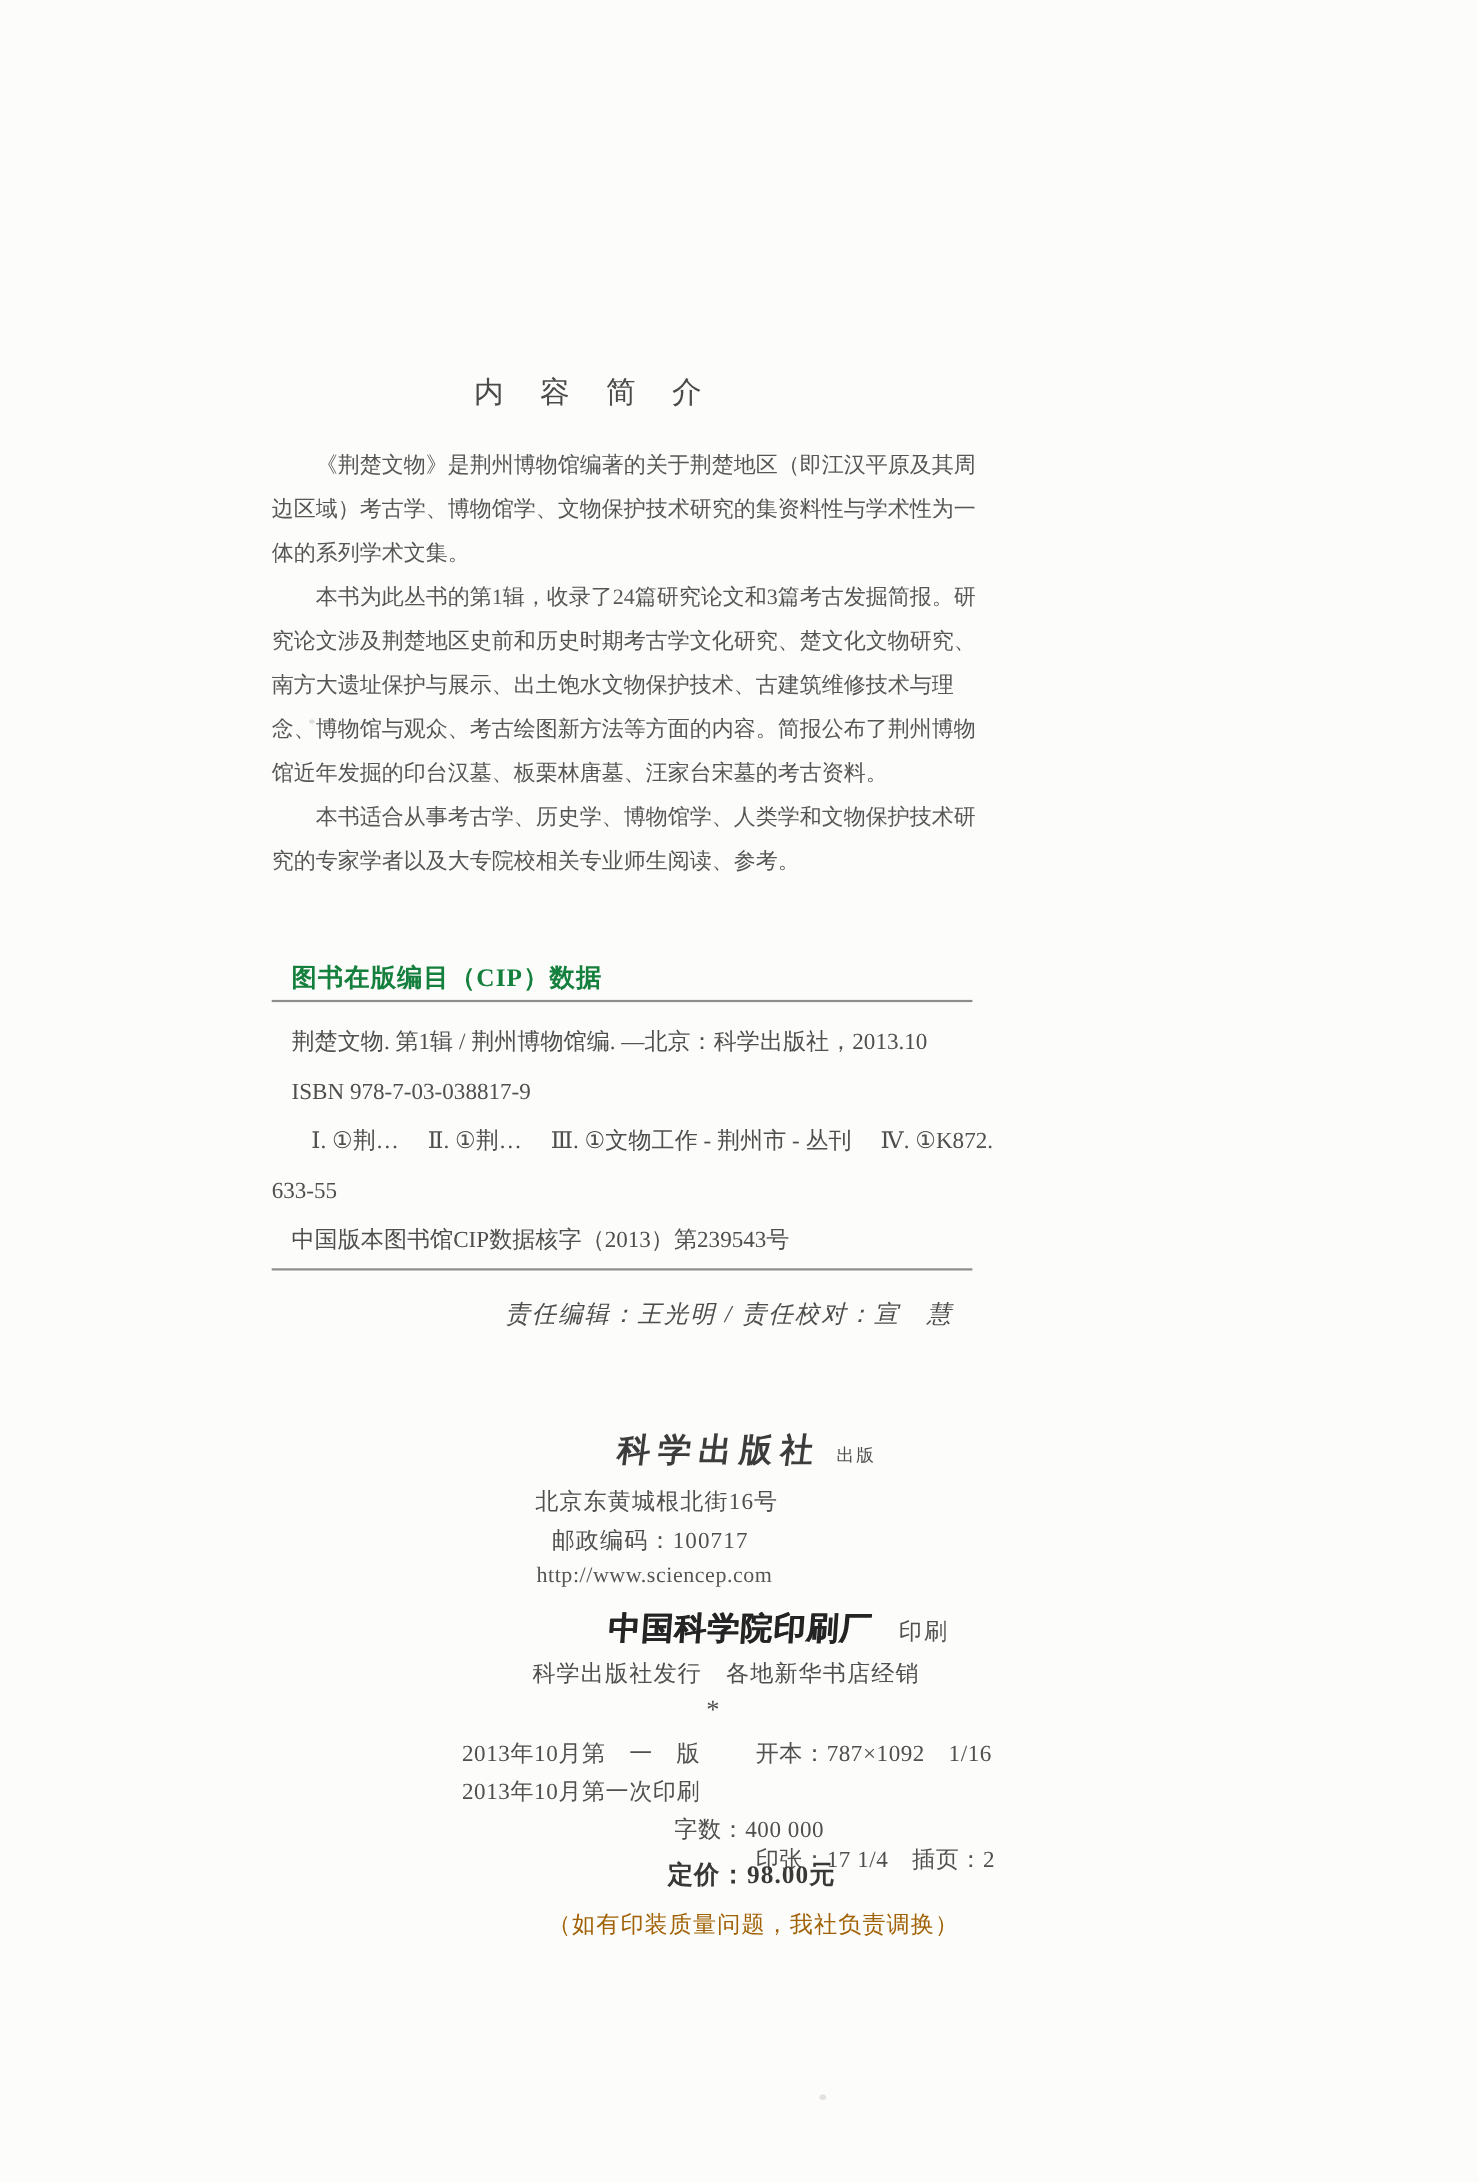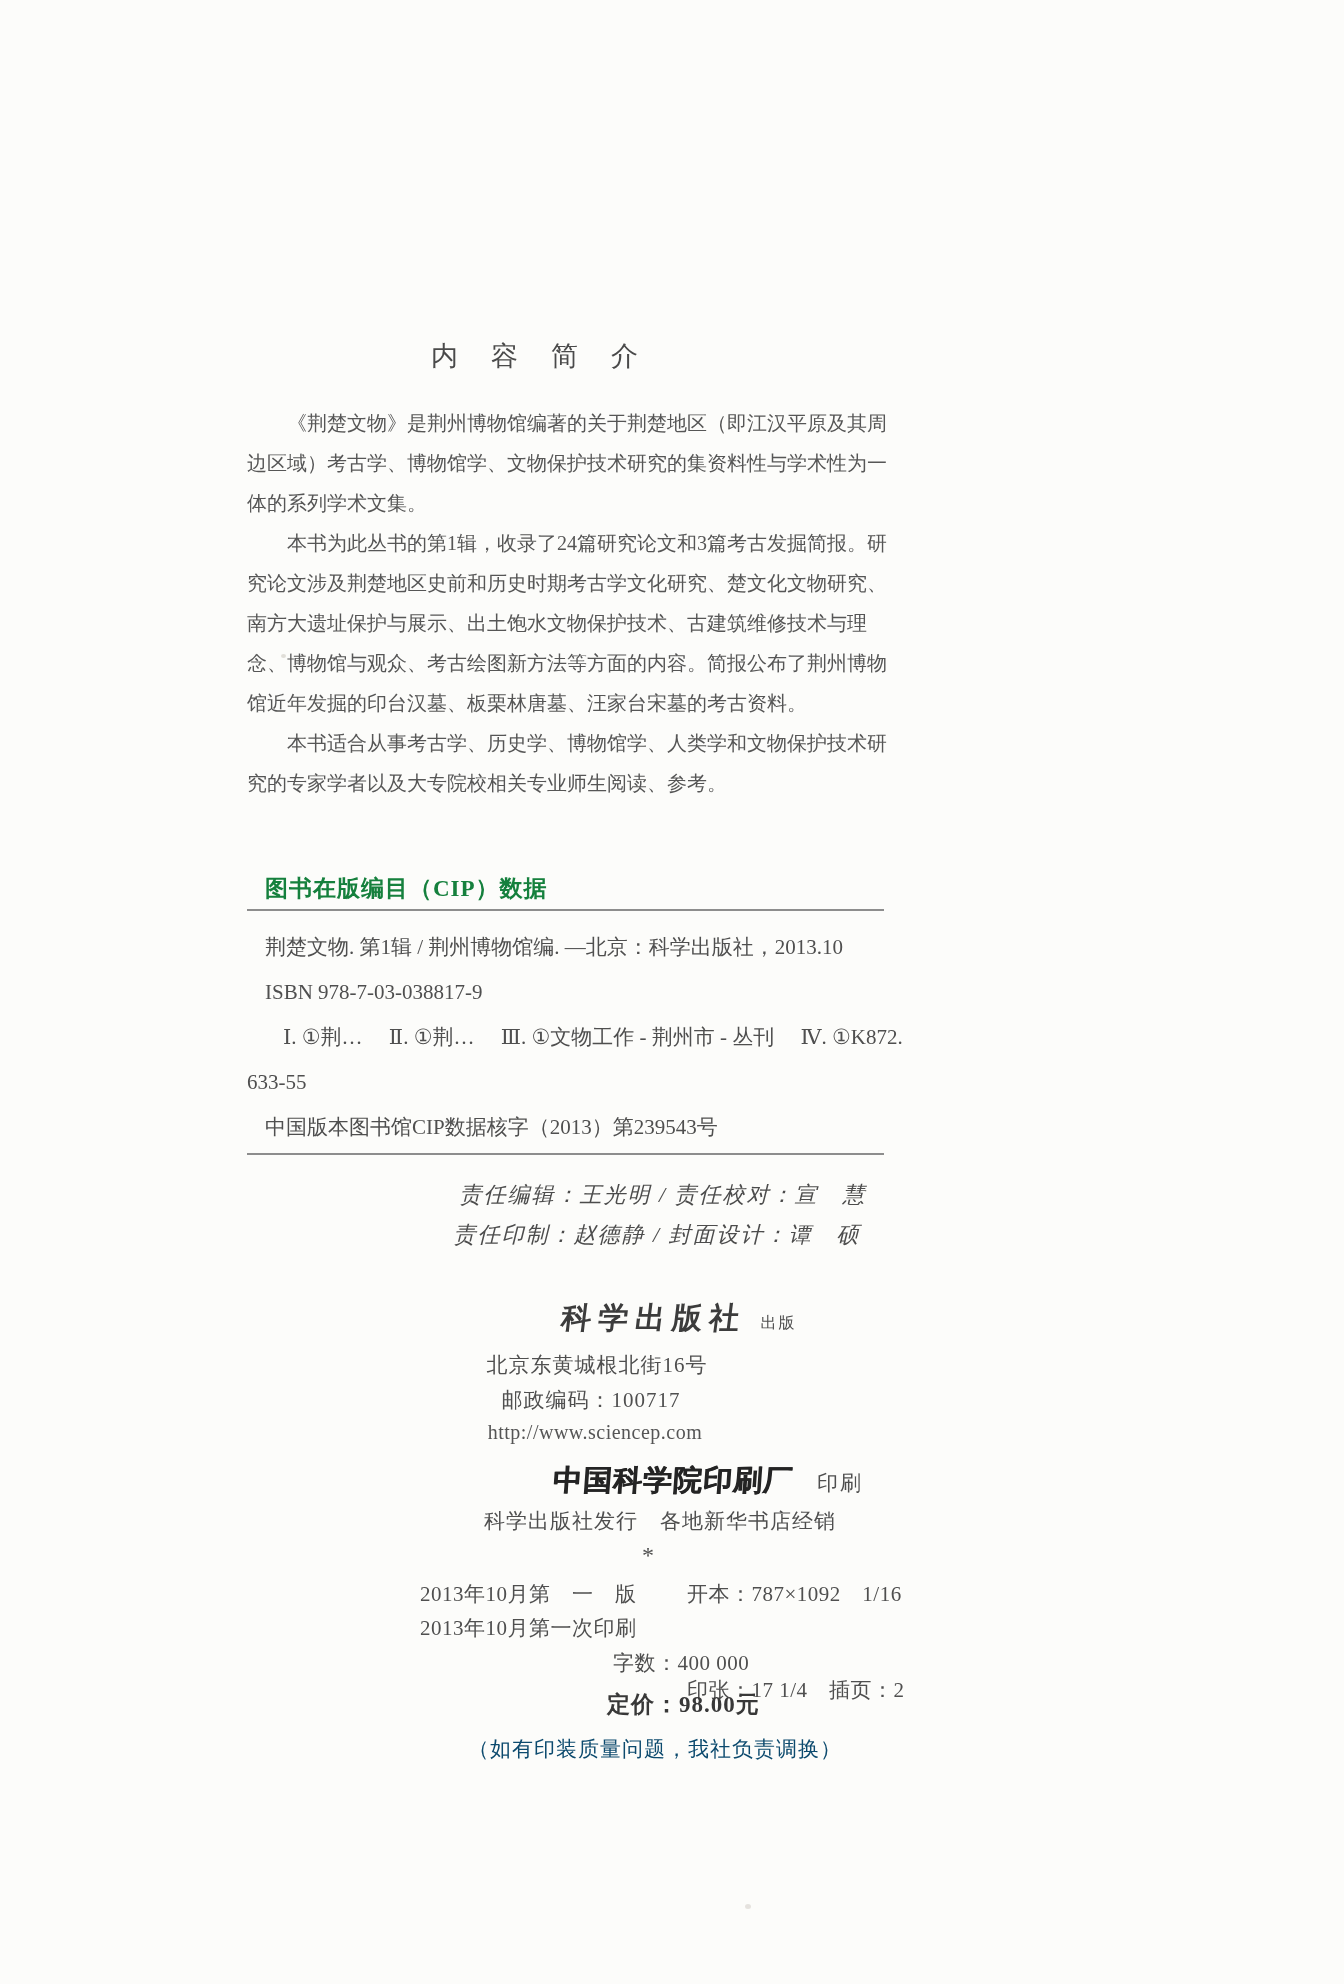--- a/index.html
+++ b/index.html
@@ -39,21 +39,21 @@
   .pub-url{font-size:20px;letter-spacing:0.5px;color:#555;}
   .printer-name{
     font-size:29px;font-weight:900;letter-spacing:1px;color:#242424;
     display:inline-block;transform:skewX(-4deg);
     text-shadow:0.6px 0 0 #242424;
   }
   .printer-role{font-size:21px;margin-left:24px;color:#4f4f4f;letter-spacing:2px;}
   .star{font-size:24px;color:#4f4f4f;}
   .ed{font-size:21px;color:#4f4f4f;letter-spacing:0.5px;}
   .price{font-size:23px;font-weight:bold;color:#383838;letter-spacing:1px;}
-  .notice{font-size:21px;color:#0c4a6e;letter-spacing:1px;}
+  .notice{font-size:21px;color:#a16207;letter-spacing:1px;margin-left:30px;}
   .speck{position:absolute;border-radius:50%;background:#c9c4bc;}
 </style>
 </head>
 <body>
 
 <div class="page">
 
   <div class="cline page-title" style="left:536px;top:338px;">内　容　简　介</div>
 
   <div class="intro-text">
@@ -76,21 +76,20 @@
     <div class="cip-line">荆楚文物. 第1辑 / 荆州博物馆编. —北京：科学出版社，2013.10</div>
     <div class="cip-line">ISBN 978-7-03-038817-9</div>
     <div class="cip-line cip-indent">Ⅰ. ①荆…　 Ⅱ. ①荆…　 Ⅲ. ①文物工作 - 荆州市 - 丛刊　 Ⅳ. ①K872.</div>
     <div class="cip-line cip-outdent">633-55</div>
     <div class="cip-line">中国版本图书馆CIP数据核字（2013）第239543号</div>
   </div>
 
   <div class="rule" style="top:1153px;"></div>
 
   <div class="cline staff" style="left:663px;top:1180px;">责任编辑：王光明 / 责任校对：宣　慧</div>
-  <div class="cline staff" style="left:657px;top:1220px;">责任印制：赵德静 / 封面设计：谭　硕</div>
 
   <div class="cline" style="left:679px;top:1298px;">
     <span class="pub-name">科学出版社</span><span class="pub-role">出版</span>
   </div>
   <div class="cline pub-line" style="left:597px;top:1351px;">北京东黄城根北街16号</div>
   <div class="cline pub-line" style="left:591px;top:1386px;">邮政编码：100717</div>
   <div class="cline pub-url" style="left:595px;top:1421px;">http://www.sciencep.com</div>
 
   <div class="cline" style="left:708px;top:1461px;">
     <span class="printer-name">中国科学院印刷厂</span><span class="printer-role">印刷</span>

